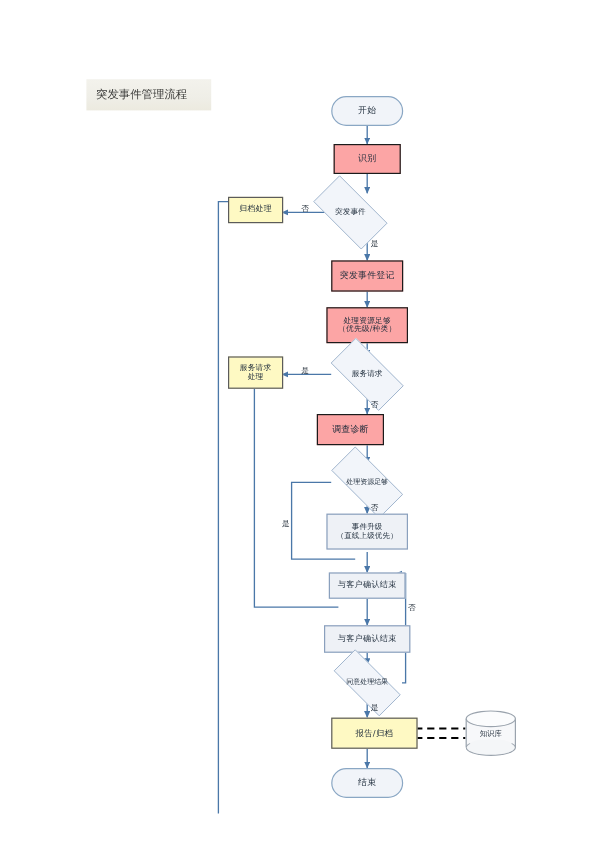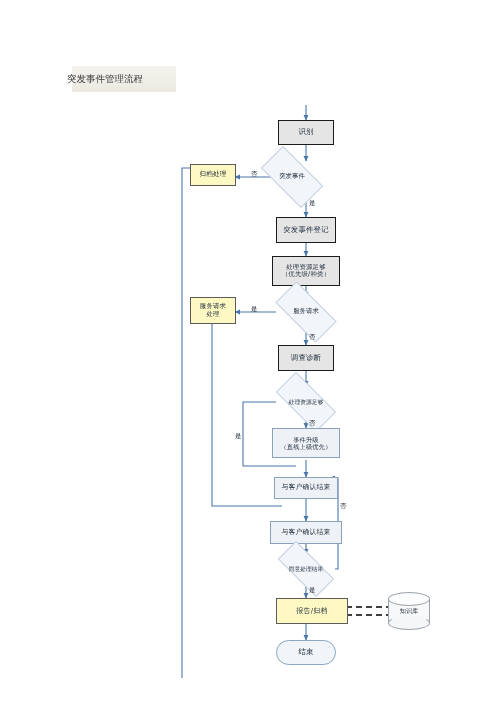--- a/index.html
+++ b/index.html
@@ -23,29 +23,29 @@
     z-index:3;
   }
   
   .title-band{
     position:absolute;
     left:72px;top:66px;width:104px;height:26px;
     background:linear-gradient(180deg,#f3f2ec 0%,#efeee7 60%,#eceadf 100%);
     z-index:2;
   }
   .title-text{
-    position:absolute;left:59px;top:66px;width:104px;height:26px;
+    position:absolute;left:72px;top:66px;width:104px;height:26px;
     display:flex;align-items:center;justify-content:flex-start;
     padding-left:8px;box-sizing:border-box;
     font-size:9.5px;color:#3a3a38;z-index:4;
     font-family:"DejaVu Serif","Liberation Serif",serif;
   }
   
   .rect{
-    background:#e5e5e5;
+    background:#fca5a5;
     border:1.4px solid #1b1b1b;
     font-size:7.4px;
   }
   .rect.soft{
     border:1.1px solid #8aa0bd;
     background:#eef1f6;
   }
   .rect.plain{
     border:1.2px solid #5b5b5b;
     background:#fef9c3;
@@ -162,20 +162,21 @@
 
     <g stroke="#000000" stroke-width="1.7" fill="none" stroke-dasharray="6,4">
       <line x1="336" y1="607" x2="388" y2="607"></line>
       <line x1="336" y1="615" x2="388" y2="615"></line>
     </g>
   </svg>
 
   <div class="title-band"></div>
   <div class="title-text">突发事件管理流程</div>
 
+  <div class="node term" style="left:276px;top:80px;width:60px;height:25px;">开始</div>
 
   <div class="node rect" style="left:278px;top:120px;width:56px;height:25px;">识别</div>
 
   <div class="diamond-wrap" style="left:252px;top:155px;width:80px;height:44px;">
     <div class="diamond-shape"></div>
     <div class="diamond-label">突发事件</div>
   </div>
 
   <div class="node rect plain" style="left:190px;top:164px;width:46px;height:22px;font-size:6.6px;">归档处理</div>
 
@@ -185,21 +186,21 @@
 （优先级/种类）</div>
 
   <div class="diamond-wrap" style="left:266px;top:291px;width:80px;height:42px;">
     <div class="diamond-shape"></div>
     <div class="diamond-label">服务请求</div>
   </div>
 
   <div class="node rect plain" style="left:190px;top:297px;width:46px;height:27px;font-size:6.4px;">服务请求
 处理</div>
 
-  <div class="node rect" style="left:278px;top:345px;width:56px;height:26px;">调查诊断</div>
+  <div class="node rect" style="left:264px;top:345px;width:56px;height:26px;">调查诊断</div>
 
   <div class="diamond-wrap" style="left:266px;top:382px;width:80px;height:40px;">
     <div class="diamond-shape"></div>
     <div class="diamond-label" style="font-size:5.8px;">处理资源足够</div>
   </div>
 
   <div class="node rect soft" style="left:272px;top:428px;width:68px;height:30px;font-size:6.2px;">事件升级
 （直线上级优先）</div>
 
   <div class="node rect soft" style="left:274px;top:477px;width:64px;height:22px;font-size:6.8px;">与客户确认结束</div>

